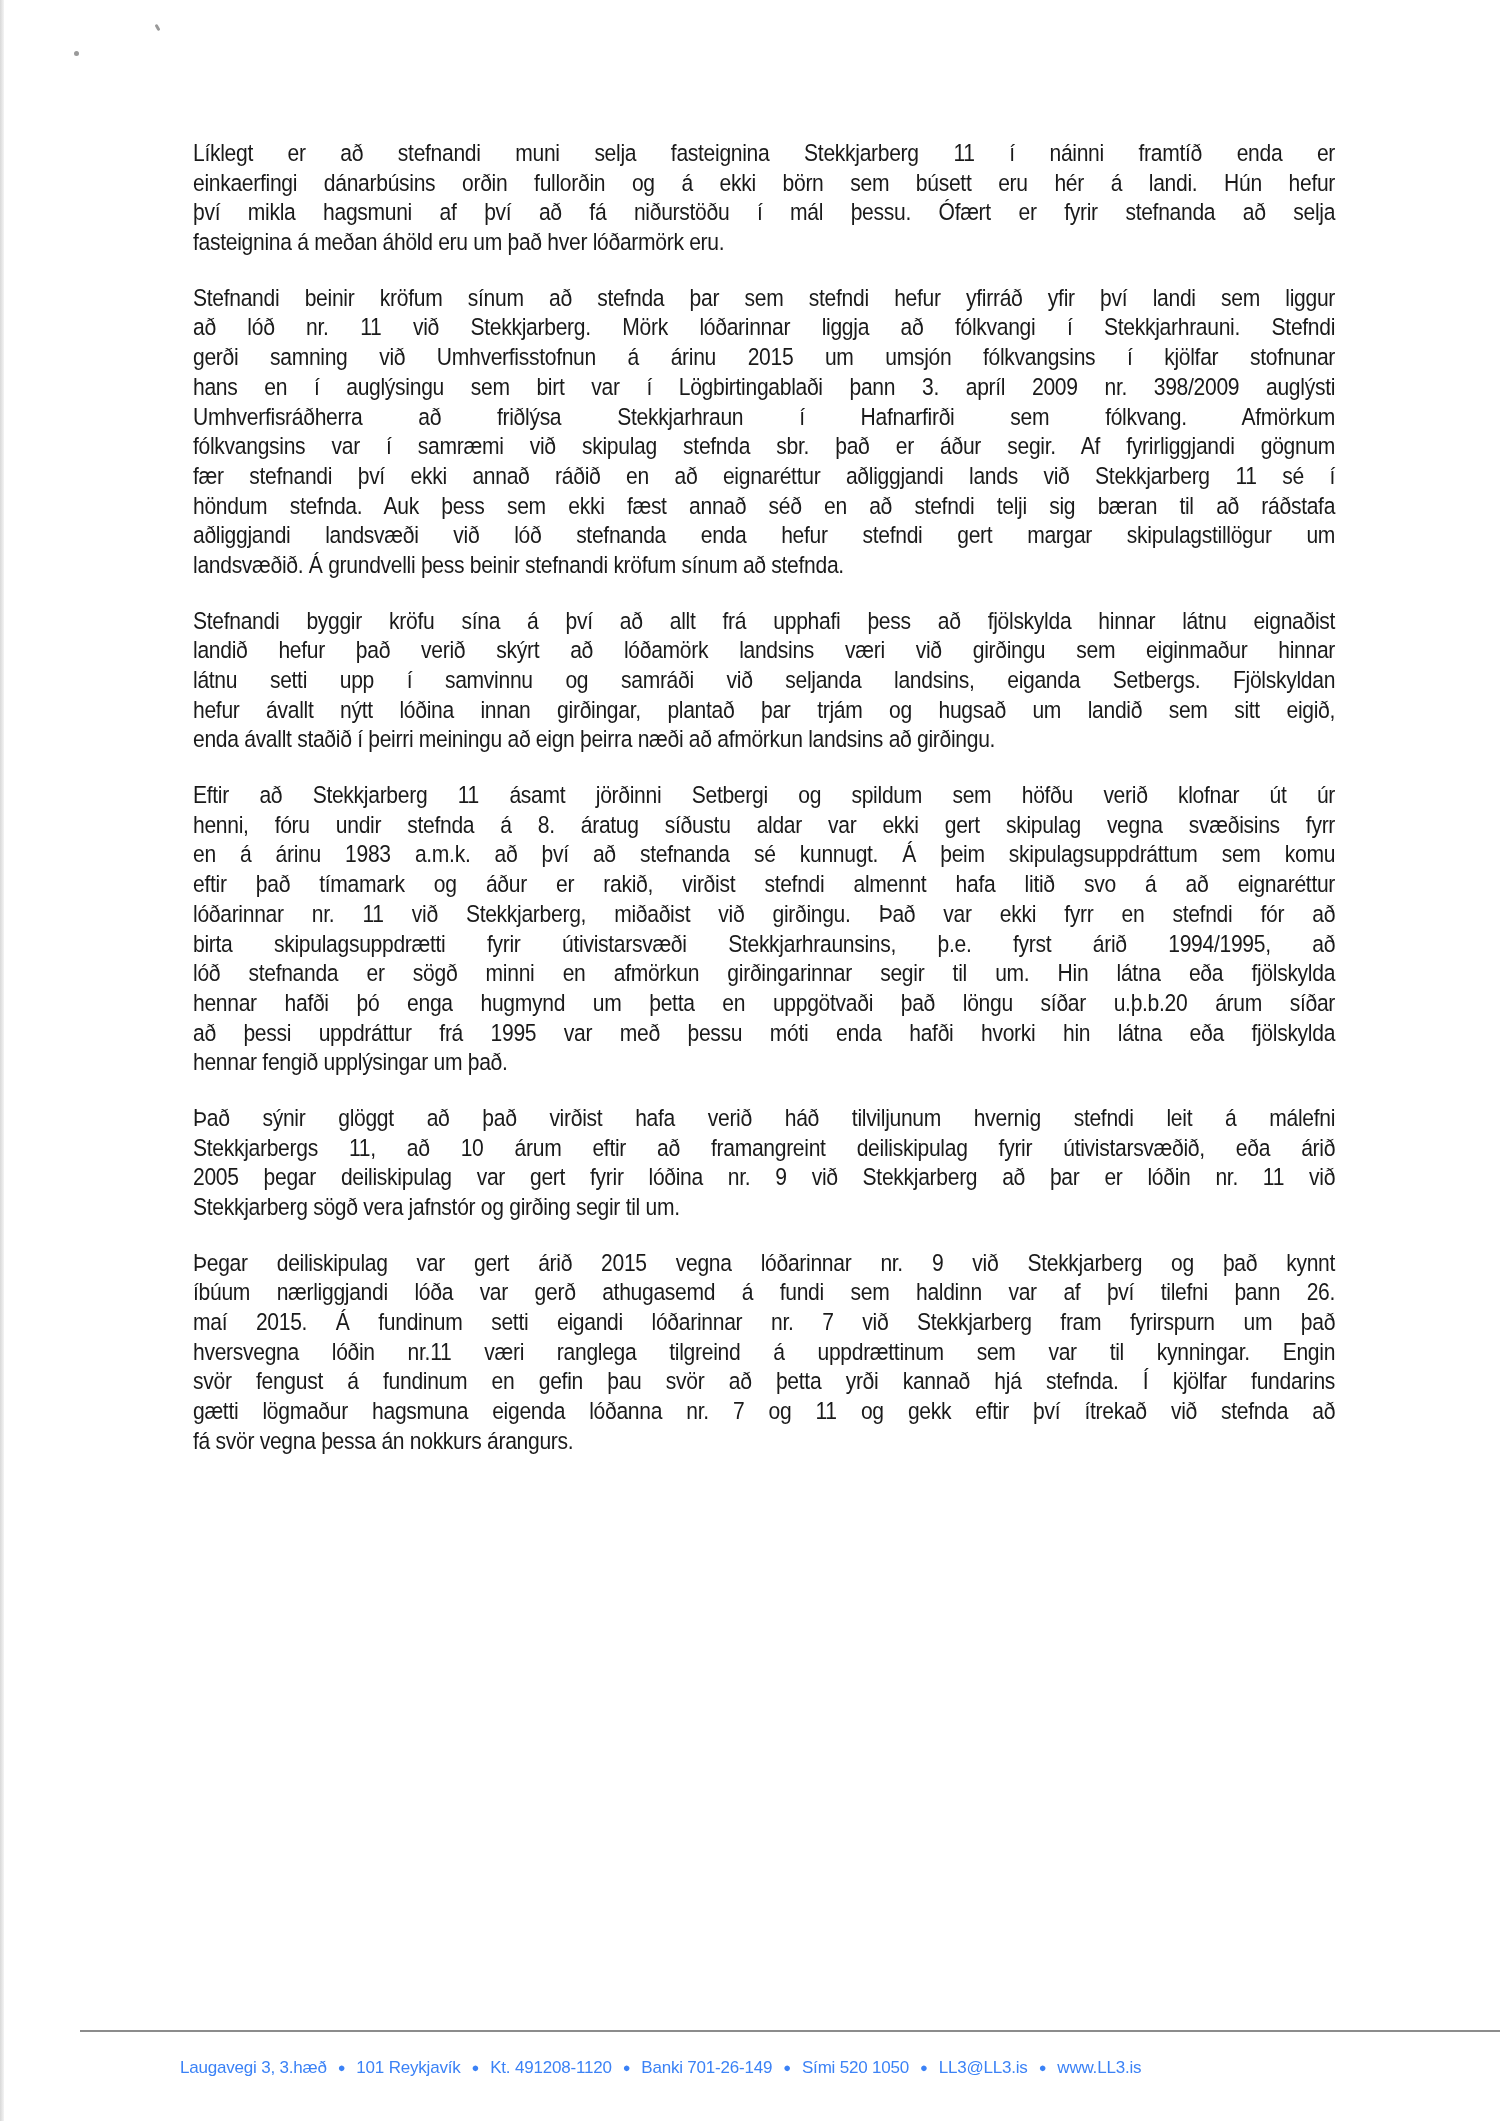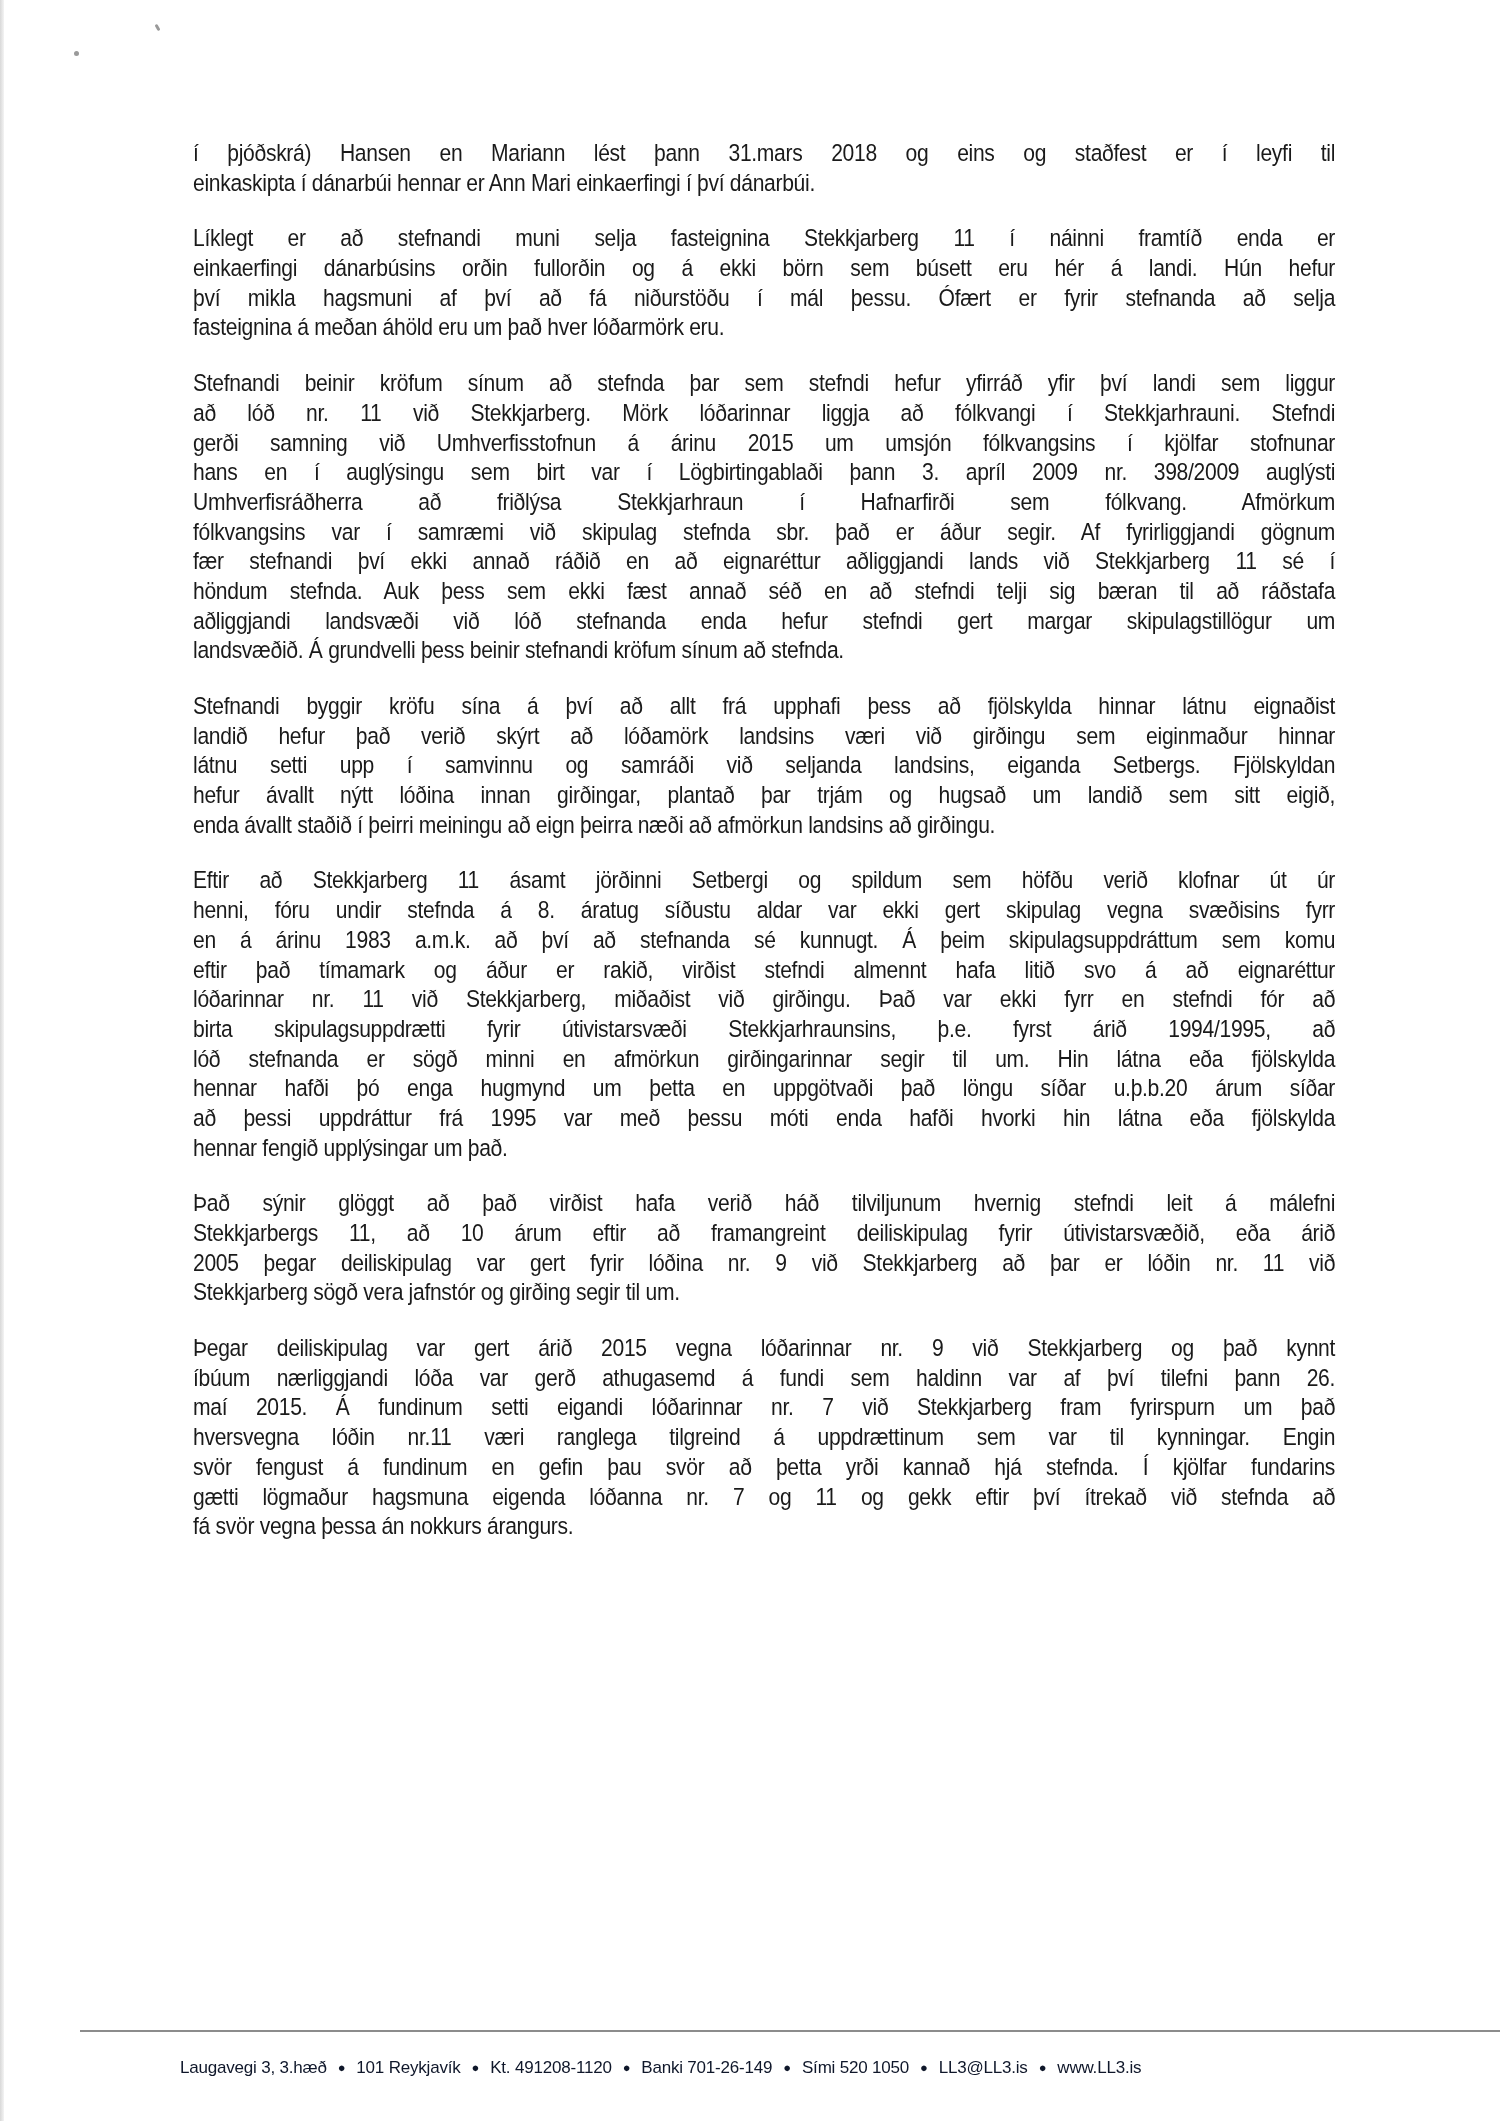--- a/index.html
+++ b/index.html
@@ -58,44 +58,40 @@
     width: 1440px;
     height: 2px;
     background: #8c8c8c;
   }
   .footer {
     position: absolute;
     left: 180px;
     top: 2058px;
     width: 1150px;
     font-size: 17px;
-    color: #0f172a;
+    color: #3b82f6;
     white-space: nowrap;
     letter-spacing: -0.2px;
   }
   .footer .sep {
     display: inline-block;
     margin: 0 11px;
     font-size: 13px;
     position: relative;
     top: -1px;
   }
 </style>
 </head>
 <body>
 
 <div class="scan-edge"></div>
 <div class="speck" style="left:74px;top:51px;width:5px;height:5px;"></div>
 <div class="speck" style="left:156px;top:24px;width:3px;height:7px;border-radius:2px;transform:rotate(-30deg);"></div>
 
 <main class="page" id="page">
-    <div class="para">
-      <span class="line">í þjóðskrá) Hansen en Mariann lést þann 31.mars 2018 og eins og staðfest er í leyfi til</span>
-      <span class="line last">einkaskipta í dánarbúi hennar er Ann Mari einkaerfingi í því dánarbúi.</span>
-    </div>
     <div class="para">
       <span class="line">Líklegt er að stefnandi muni selja fasteignina Stekkjarberg 11 í náinni framtíð enda er</span>
       <span class="line">einkaerfingi dánarbúsins orðin fullorðin og á ekki börn sem búsett eru hér á landi. Hún hefur</span>
       <span class="line">því mikla hagsmuni af því að fá niðurstöðu í mál þessu. Ófært er fyrir stefnanda að selja</span>
       <span class="line last">fasteignina á meðan áhöld eru um það hver lóðarmörk eru.</span>
     </div>
     <div class="para">
       <span class="line">Stefnandi beinir kröfum sínum að stefnda þar sem stefndi hefur yfirráð yfir því landi sem liggur</span>
       <span class="line">að lóð nr. 11 við Stekkjarberg. Mörk lóðarinnar liggja að fólkvangi í Stekkjarhrauni. Stefndi</span>
       <span class="line">gerði samning við Umhverfisstofnun á árinu 2015 um umsjón fólkvangsins í kjölfar stofnunar</span>

